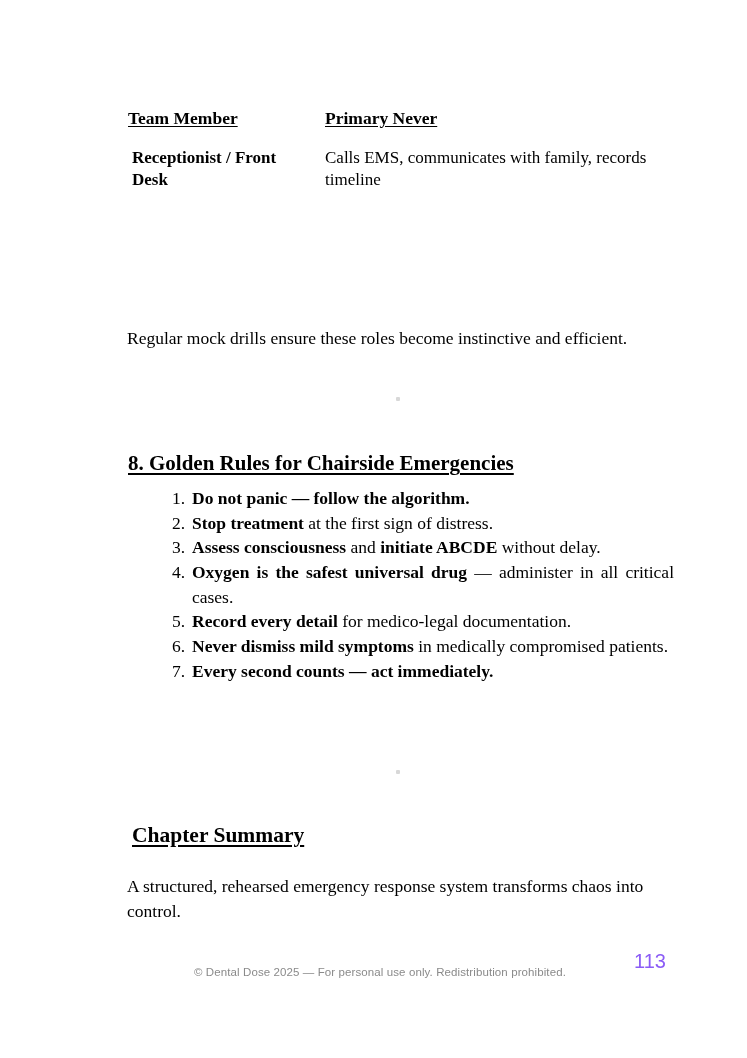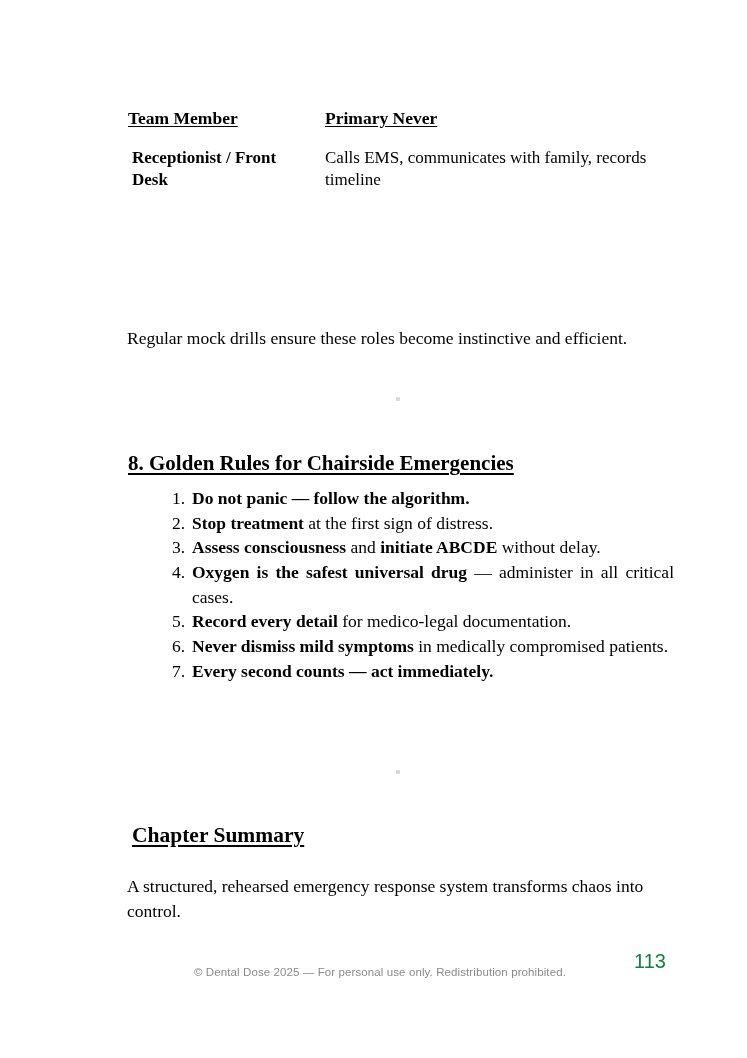--- a/index.html
+++ b/index.html
@@ -154,21 +154,21 @@
     letter-spacing: 0.1px;
     white-space: nowrap;
     margin-top: 16px;
   }
   .page-number {
     position: absolute;
     left: 634px;
     top: 950px;
     font-family: "Liberation Sans", "DejaVu Sans", sans-serif;
     font-size: 20px;
-    color: #15803d;
+    color: #8b5cf6;
   }
 </style>
 </head>
 <body>
 
 <div class="page">
 
   <table class="role-table">
     <thead>
       <tr>

